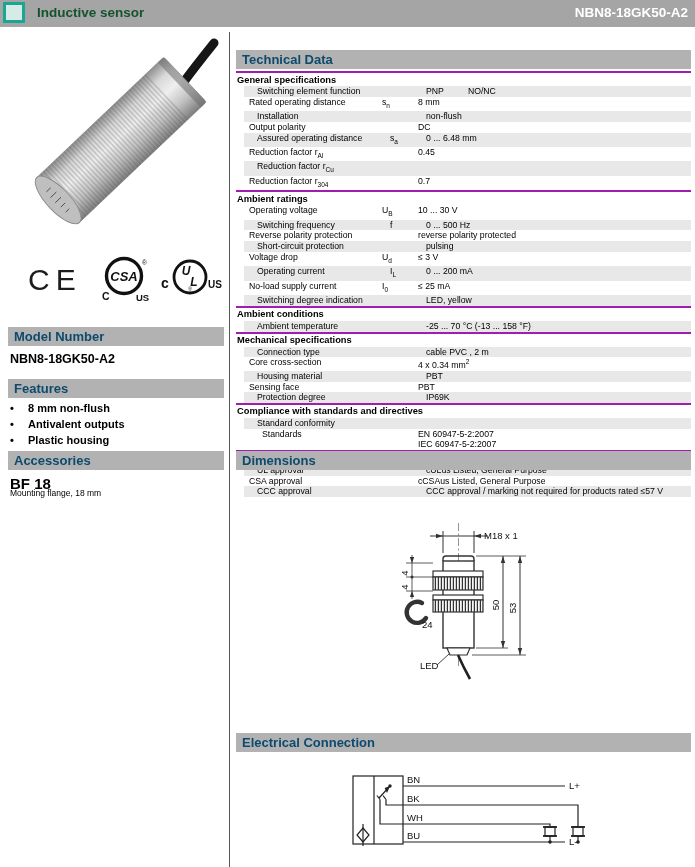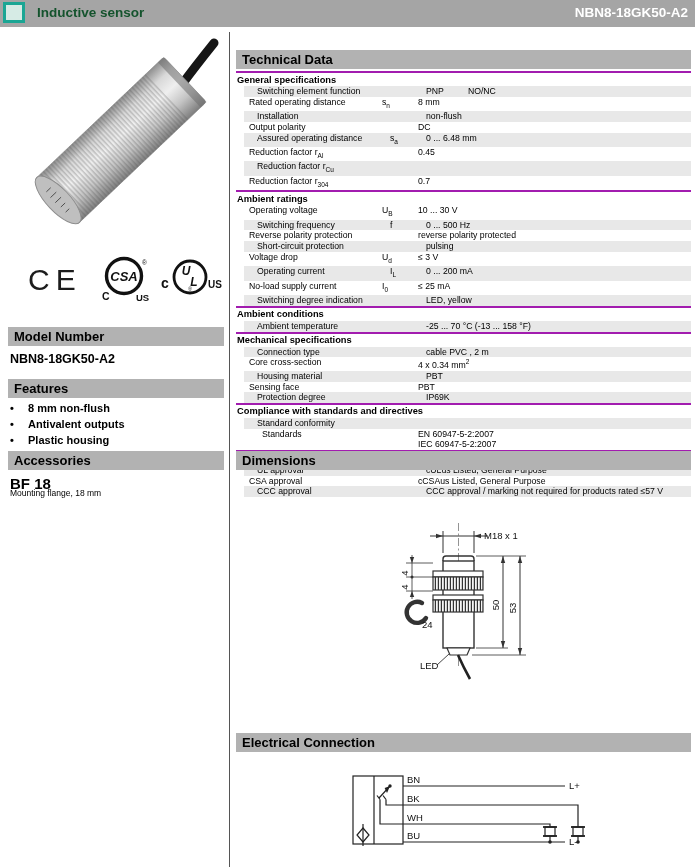--- a/index.html
+++ b/index.html
@@ -8,21 +8,21 @@
        font-family:"Liberation Sans",sans-serif;color:#000;}
   .abs{position:absolute;}
   
   .topbar{left:0;top:0;width:695px;height:27px;background:#a5a5a5;}
   .brandbox{left:3px;top:2px;width:16px;height:15px;border:3.5px solid #1ba694;background:#d6ebe5;}
   .topbar .title{left:37px;top:5px;color:#14532d;font-weight:bold;font-size:13.5px;}
   .topbar .part{right:7px;top:5px;color:#fff;font-weight:bold;font-size:13.5px;}
   .divider{left:229px;top:32px;width:1.2px;height:835px;background:#555;}
   
   .graybar{height:19px;background:#b2b2b2;font-weight:bold;font-size:13px;
-           line-height:19px;padding-left:6px;box-sizing:border-box;color:#000000;}
+           line-height:19px;padding-left:6px;box-sizing:border-box;color:#0c4a6e;}
   .leftbar{left:8px;width:216px;}
   .rightbar{left:236px;width:455px;}
   
   .model-value{left:10px;top:352px;font-weight:bold;font-size:12.5px;}
   .features{left:10px;top:402px;}
   .feature{display:flex;font-weight:bold;font-size:11px;margin-bottom:4px;}
   .feature .bullet{width:18px;flex:none;}
   .acc-name{left:10px;top:475px;font-weight:bold;font-size:15px;}
   .acc-desc{left:10px;top:488px;font-size:8.5px;}
   

